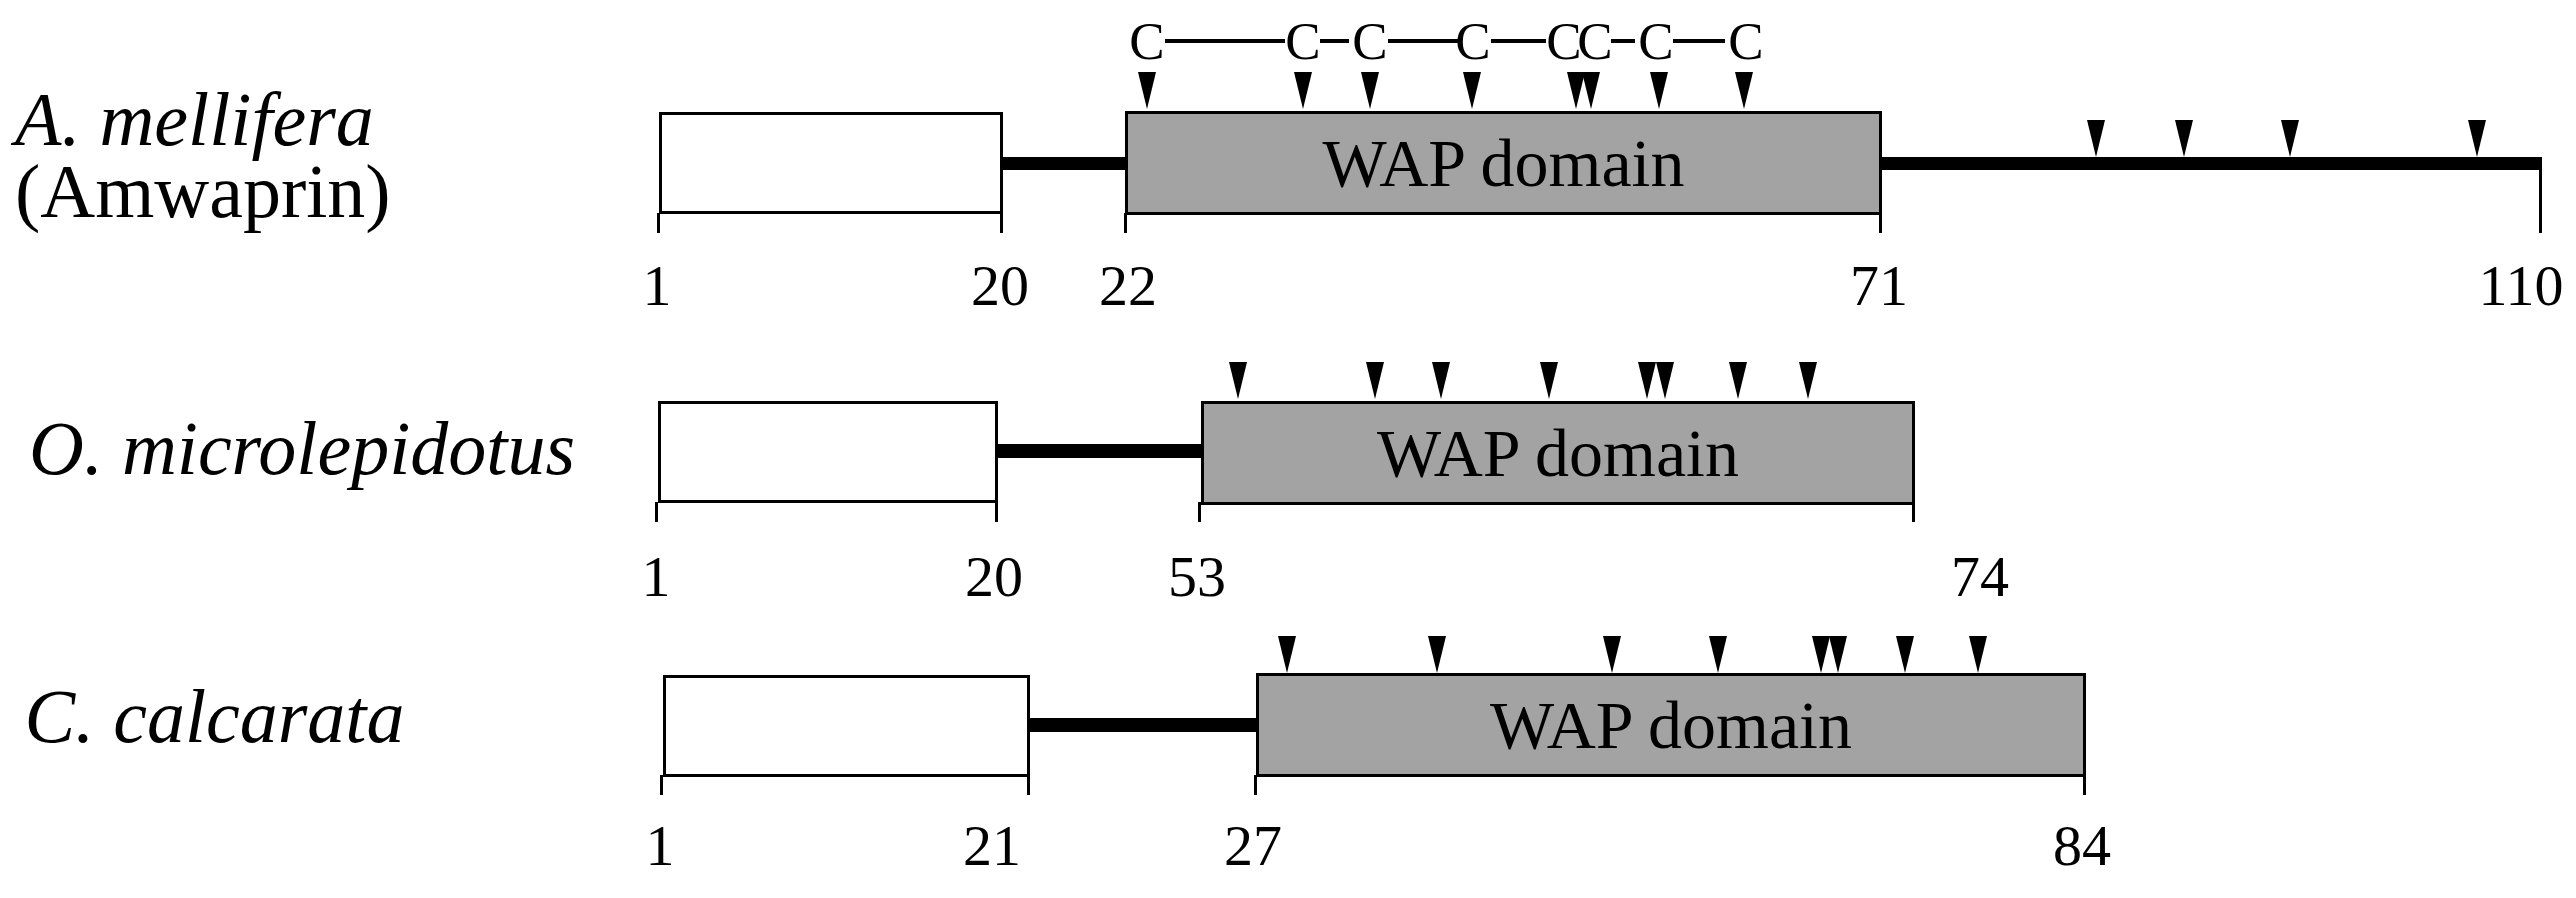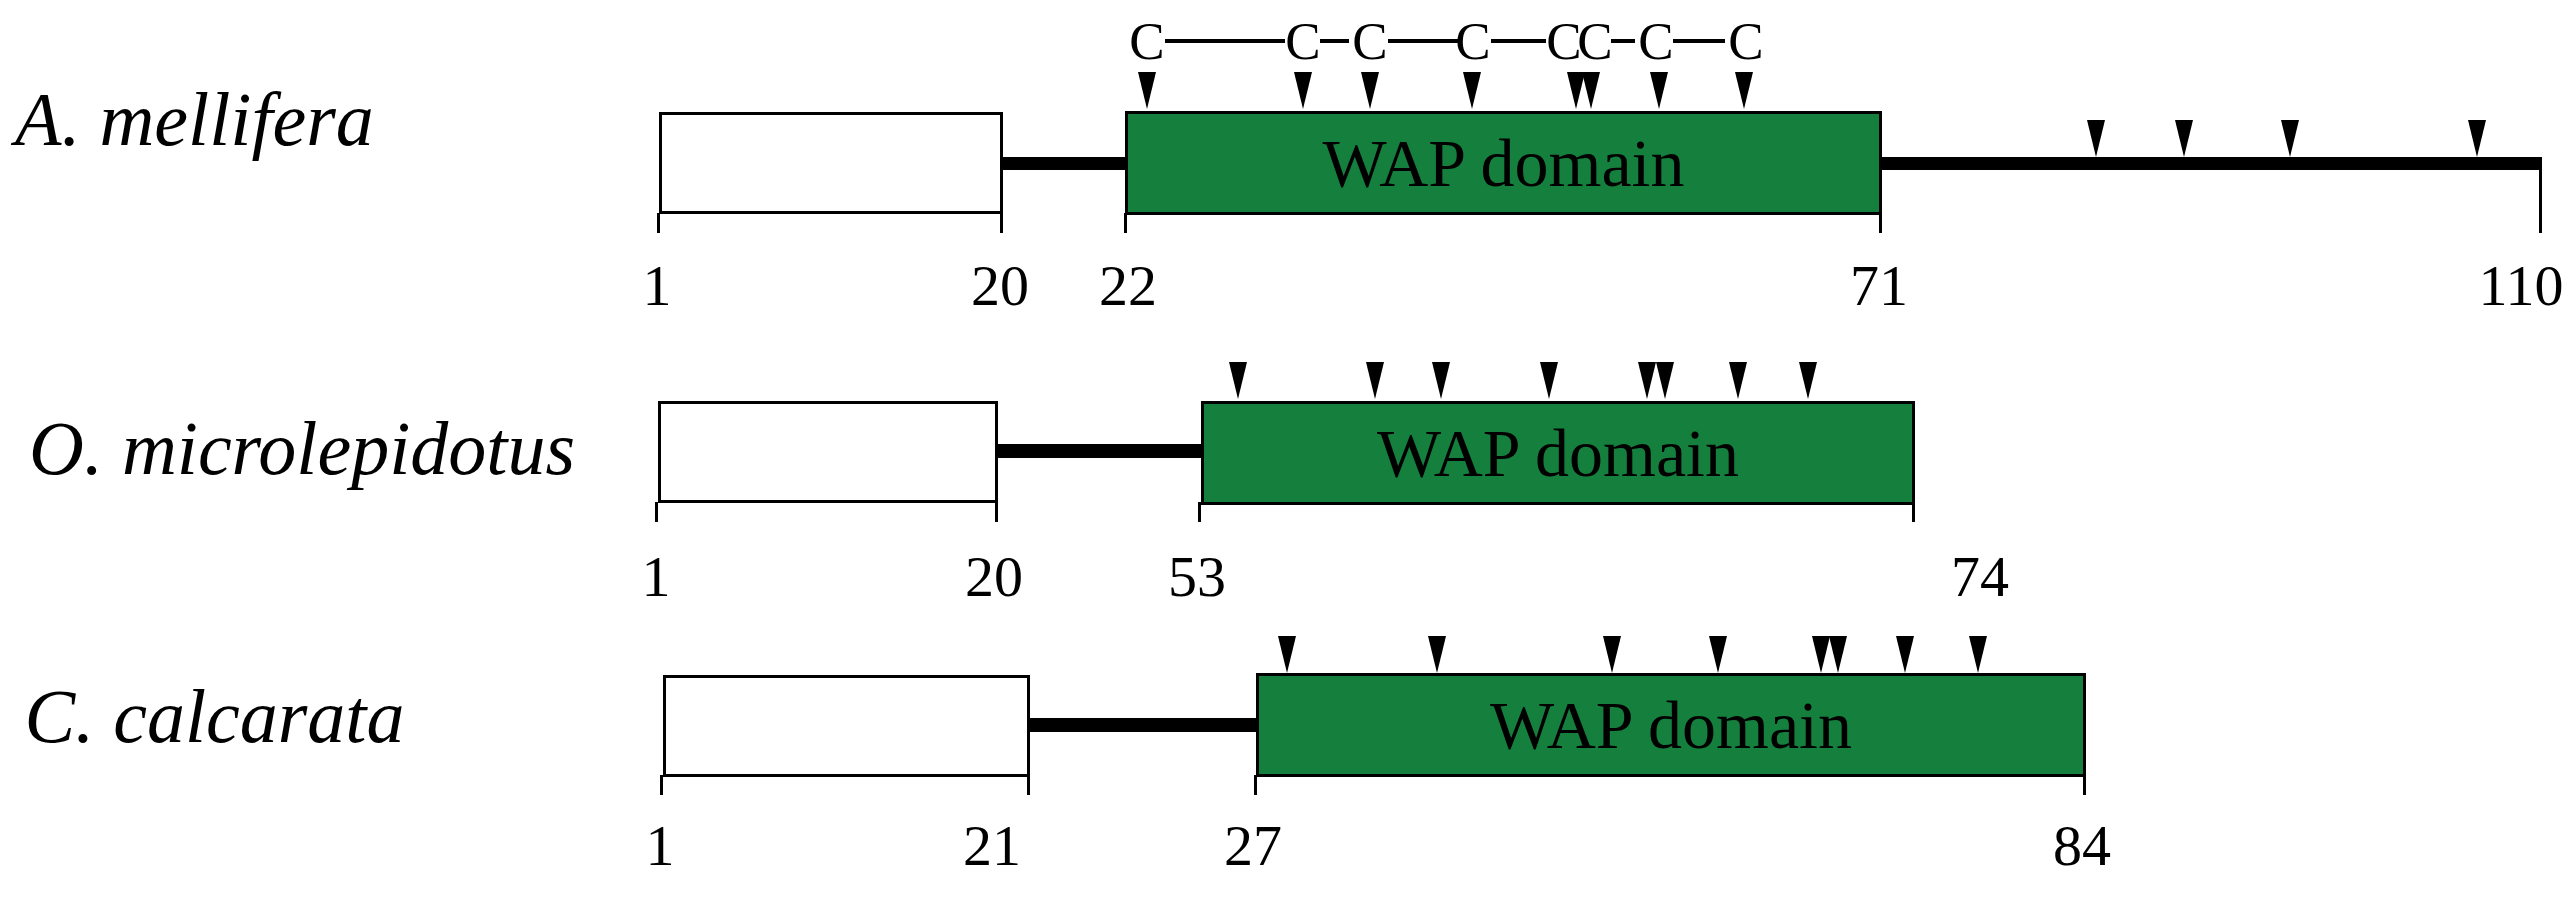--- a/index.html
+++ b/index.html
@@ -20,21 +20,21 @@
   }
   .species .upright{font-style:normal;}
   .sigbox{
     position:absolute;
     background:#ffffff;
     border:3.6px solid #000000;
     box-sizing:border-box;
   }
   .wapbox{
     position:absolute;
-    background:#15803d;
+    background:#a3a3a3;
     border:3.6px solid #000000;
     box-sizing:border-box;
     display:flex;align-items:center;justify-content:center;
   }
   .waplabel{
     font-size:68px;
     line-height:68px;
     white-space:nowrap;
   }
   .thick{position:absolute;background:#000000;}
@@ -61,20 +61,21 @@
 </style>
 </head>
 <body>
 
 <div class="canvas">
 
   <div>
 
     <div class="species" style="left:15px;top:83px;">
       <div>A. mellifera</div>
+      <div class="upright">(Amwaprin)</div>
     </div>
 
     <span class="cys" style="left:1118px;top:15px;">C</span>
     <span class="cys" style="left:1274px;top:15px;">C</span>
     <span class="cys" style="left:1341px;top:15px;">C</span>
     <span class="cys" style="left:1444px;top:15px;">C</span>
     <span class="cys" style="left:1535px;top:15px;">C</span>
     <span class="cys" style="left:1566px;top:15px;">C</span>
     <span class="cys" style="left:1627px;top:15px;">C</span>
     <span class="cys" style="left:1717px;top:15px;">C</span>

